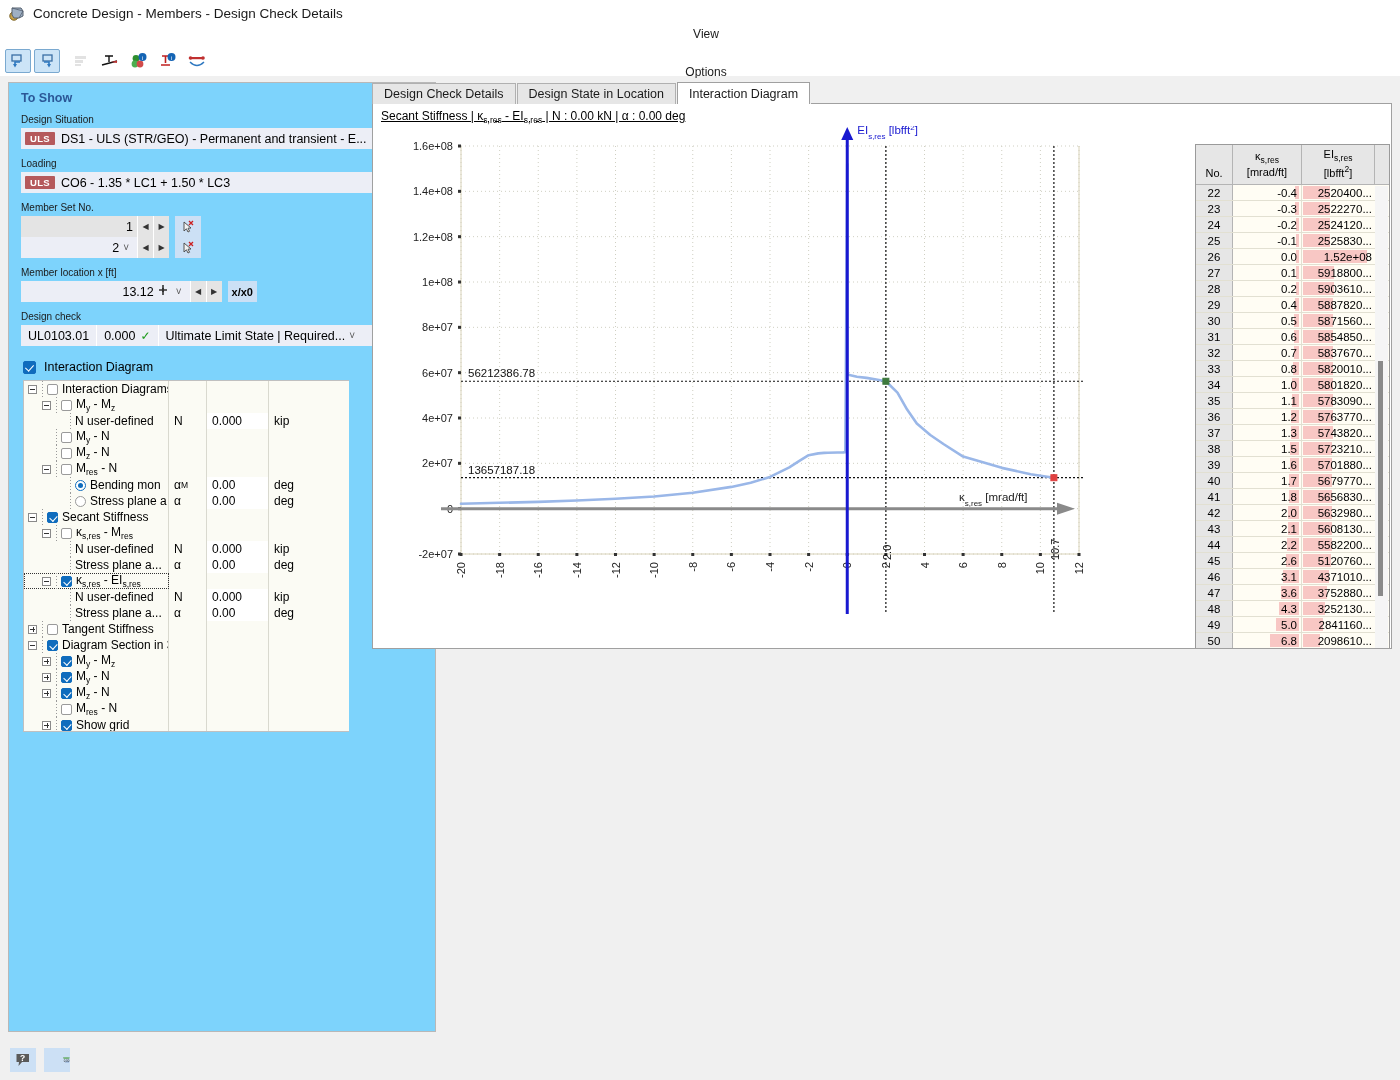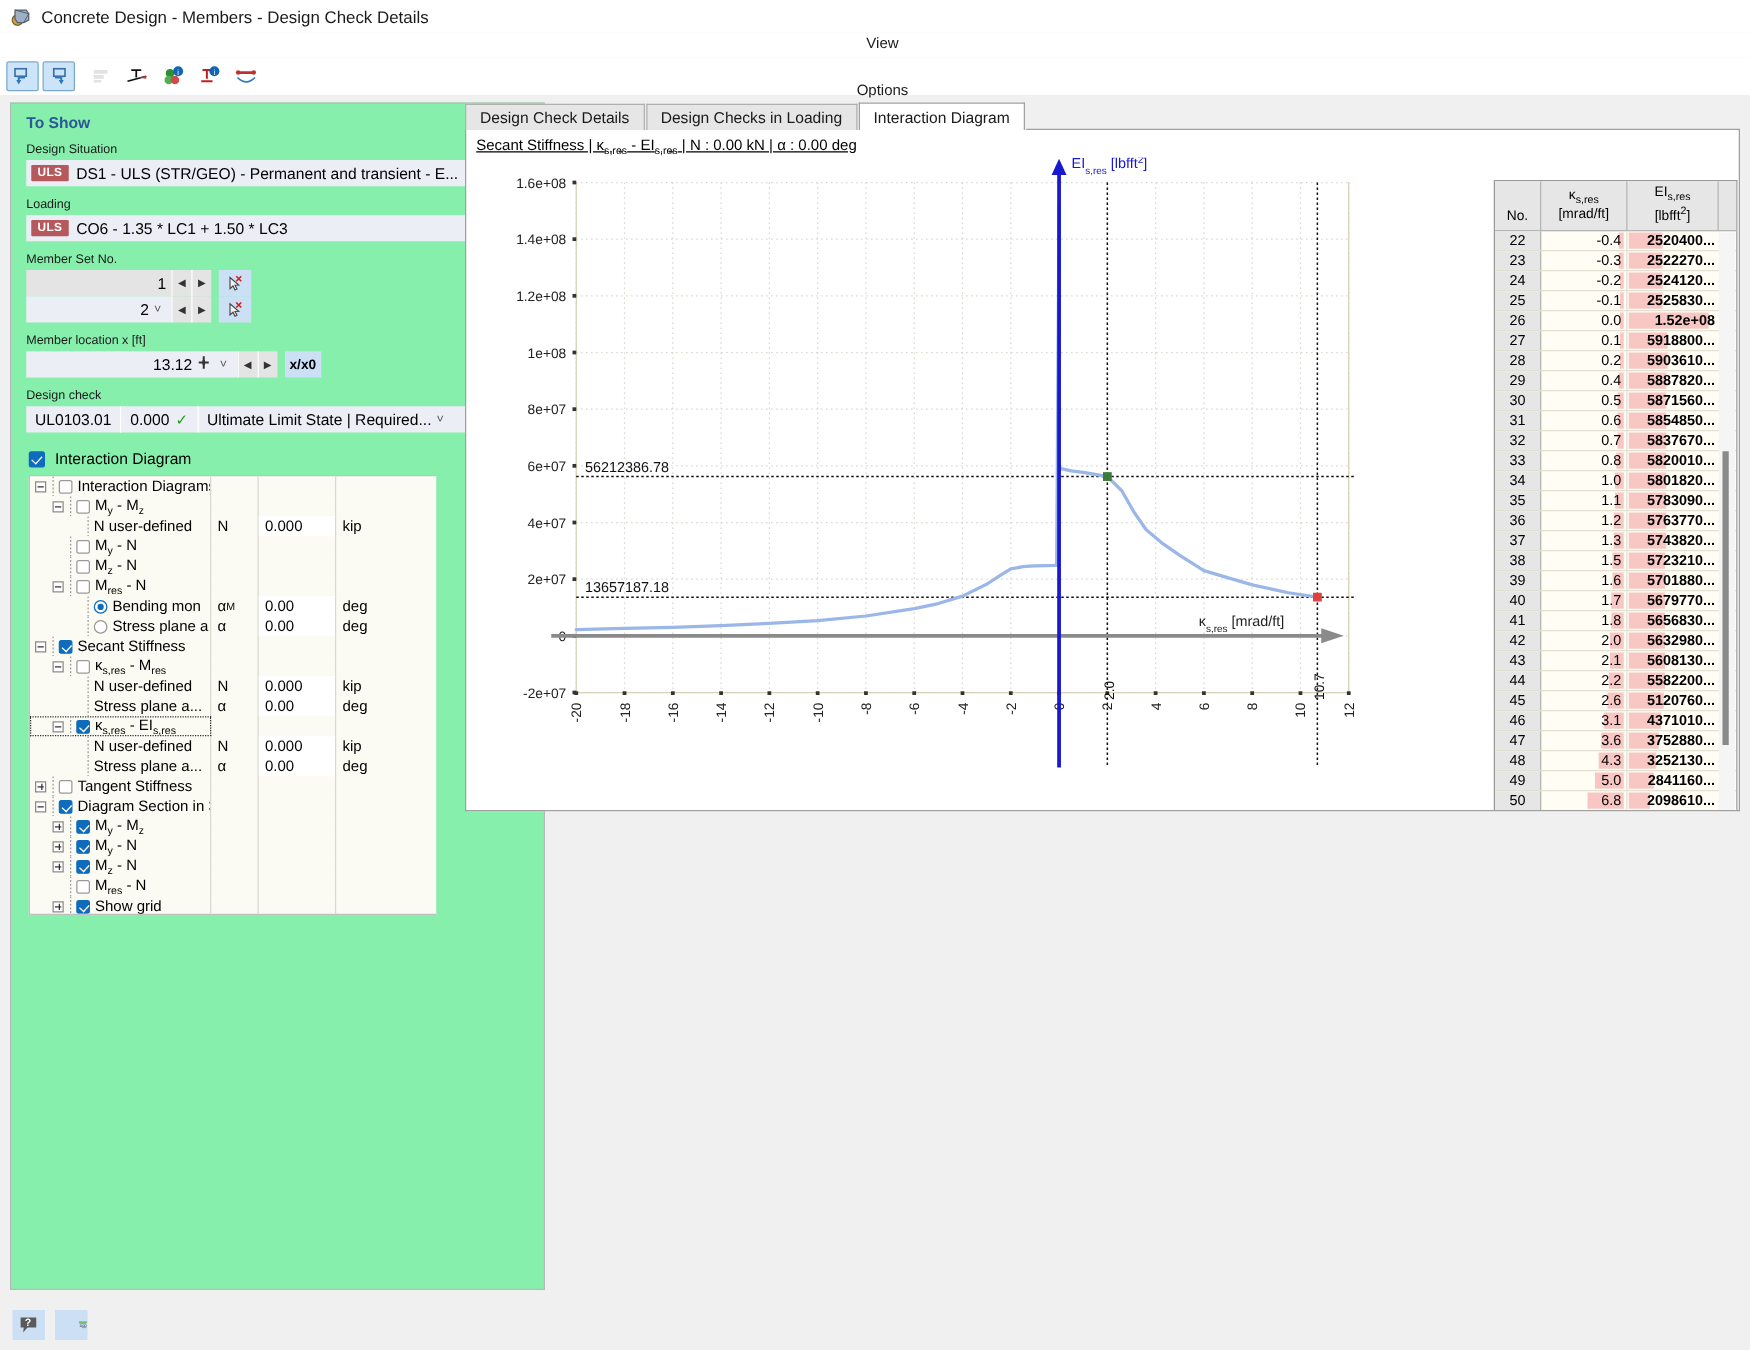--- a/index.html
+++ b/index.html
@@ -27,21 +27,21 @@
   #toolbar { height:30px; background:#ffffff; display:flex; align-items:center; padding-left:5px; gap:3px; }
   .tbtn { width:26px; height:24px; display:flex; align-items:center; justify-content:center;
           border:1px solid transparent; border-radius:2px; }
   .tbtn.sel { background:#cce4f7; border-color:#7aa9d0; }
   .tbsep { width:2px; }
   
   #main { position:absolute; left:0; top:78px; width:1400px; height:960px; background:#f0f0f0; }
   
   #leftpanel {
     position:absolute; left:8px; top:4px; width:428px; height:950px;
-    background:#86efac; border:1px solid #b8b8b8;
+    background:#7dd3fc; border:1px solid #b8b8b8;
   }
   #to-show { font-size:12.5px; color:#2b5797; font-weight:bold; padding:8px 0 0 12px; }
   .fieldlabel { font-size:10px; color:#1a1a1a; padding:9px 0 3px 12px; }
   .ctlrow { display:flex; align-items:stretch; margin:0 10px 0 12px; height:21px; }
   .combo {
     flex:1; background:#eceef6; border:none; display:flex; align-items:center;
     font-size:12.5px; padding:0 4px; position:relative; min-width:0;
   }
   .combo.grey { background:#e4e4e4; }
   .badge {
@@ -136,21 +136,21 @@
                   font-size:11px; border-right:1px solid #b4b4b4; line-height:1.25; }
   #thead .h0 { width:37px; justify-content:flex-end; padding-bottom:3px; }
   #thead .h1 { width:69px; }
   #thead .h2 { width:73px; }
   .drow { display:flex; height:16px; font-size:11.5px; border-bottom:1px solid #e2e0d2; }
   .drow .d0 { width:37px; background:#e6e6e6; border-right:1px solid #b4b4b4; text-align:center;
               display:flex; align-items:center; justify-content:center; }
   .drow .d1 { width:69px; border-right:1px solid #e2e0d2; display:flex; align-items:center;
               justify-content:flex-end; padding-right:4px; position:relative; }
   .drow .d2 { width:73px; display:flex; align-items:center; justify-content:flex-end;
-              padding-right:3px; position:relative;font-weight:bold; }
+              padding-right:3px; position:relative; }
   .hl { position:absolute; top:1px; bottom:1px; background:#f8c7c4; z-index:0; }
   .dtxt { position:relative; z-index:1; }
   #vscroll { position:absolute; right:1px; top:41px; width:13px; bottom:1px; background:#f5f5f5; }
   #vthumb { position:absolute; left:3px; top:175px; width:5px; height:235px; background:#8a8a8a; }
   
   #statusbar { position:absolute; left:0; top:1042px; width:1400px; height:38px; background:#f0f0f0; }
   .sbtn { position:absolute; top:6px; width:26px; height:24px; background:#cce0f5;
           display:flex; align-items:center; justify-content:center; }
 </style>
 </head>
@@ -583,21 +583,21 @@
           <div class="c3 blank"></div>
           <div class="c4"></div>
         </div>
       </div>
 
   </div>
 
   <div id="rightpanel">
     <div id="tabstrip">
       <div class="tab">Design Check Details</div>
-      <div class="tab">Design Checks in Loading</div>
+      <div class="tab">Design State in Location</div>
       <div class="tab active">Interaction Diagram</div>
       <div id="tabfill"></div>
     </div>
 
     <div id="chartpane">
       <div id="chartsubtitle">Secant Stiffness | κ<sub>s,res</sub> - EI<sub>s,res</sub> | N : 0.00 kN | α : 0.00 deg</div>
       <svg id="plotsvg" width="1018" height="520">
           <line x1="88" y1="20" x2="88" y2="428" stroke="#cfcfc2" stroke-width="1" stroke-dasharray="1 3"></line>
           <line x1="126.625" y1="20" x2="126.625" y2="428" stroke="#cfcfc2" stroke-width="1" stroke-dasharray="1 3"></line>
           <line x1="165.25" y1="20" x2="165.25" y2="428" stroke="#cfcfc2" stroke-width="1" stroke-dasharray="1 3"></line>

